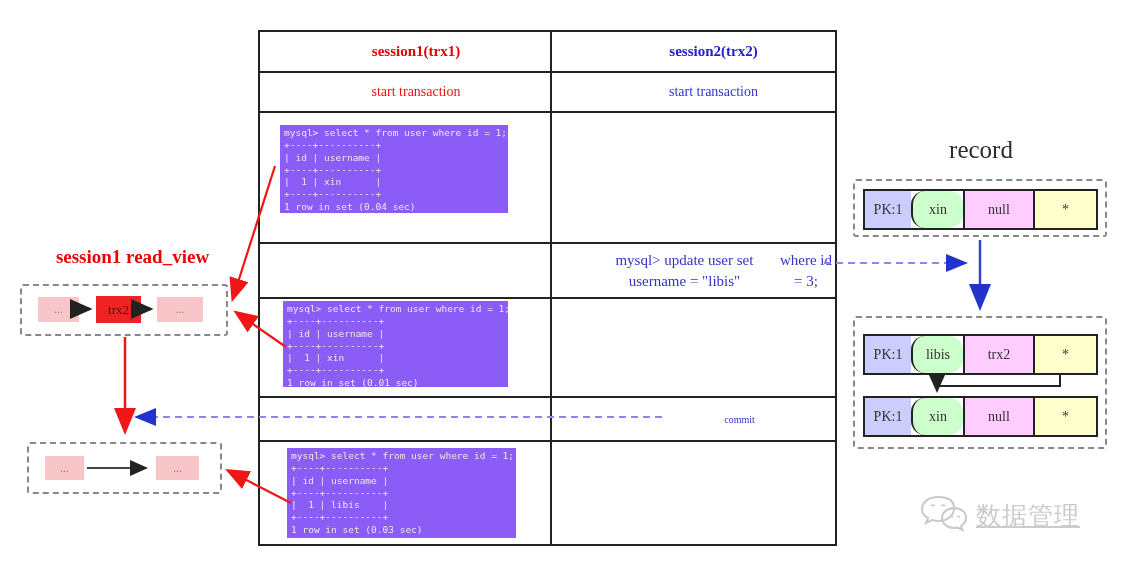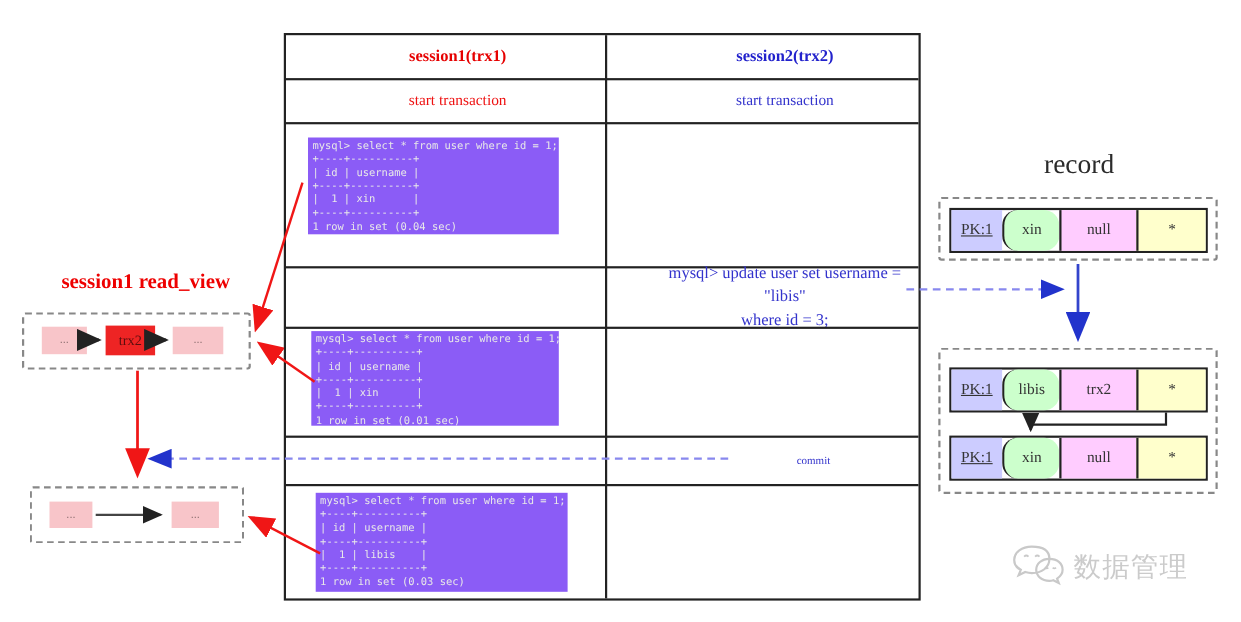--- a/index.html
+++ b/index.html
@@ -34,47 +34,47 @@
   .pinkbox { position:absolute; background:#f8c5c9; color:#8a6d6f; font-size:10px; display:flex; align-items:center; justify-content:center; font-family:"Liberation Sans", sans-serif; }
   .trxbox { position:absolute; background:#ee2424; color:#5c0e0e; font-size:13px; display:flex; align-items:center; justify-content:center; }
 
   
   .rec-title { position:absolute; left:920px; top:136px; width:122px; text-align:center; color:#2b2b2b; font-size:25px; }
   #recbox1 { left:853px; top:179px; width:254px; height:58px; }
   #recbox2 { left:853px; top:316px; width:254px; height:133px; }
   .rec-row { position:absolute; display:flex; border:2px solid #222; height:41px; }
   .rec-cell { display:flex; align-items:center; justify-content:center; font-size:14px; color:#333; border-left:2px solid #222; }
   .rec-cell:first-child { border-left:none; }
-  .w-pk { width:46px;text-decoration:underline; } .w-val { width:52px;border-radius:14px; } .w-trx { width:70px; } .w-star { width:63px; }
+  .w-pk { width:46px; } .w-val { width:52px;border-radius:14px; } .w-trx { width:70px; } .w-star { width:63px; }
   .bg-lav { background:#ccccff; } .bg-grn { background:#ccffcc; } .bg-mag { background:#ffccff; } .bg-yel { background:#ffffcc; }
 
   
   .watermark { position:absolute; left:918px; top:494px; display:flex; align-items:center; gap:6px; }
-  .wm-text { color:#cbcbcb; font-size:25px; letter-spacing:1px; text-shadow:1px 1px 0 #fff; font-family:"DejaVu Sans", sans-serif; }
+  .wm-text { color:#cbcbcb; font-size:25px; letter-spacing:1px; text-shadow:1px 1px 0 #fff; font-family:"DejaVu Sans", sans-serif;text-decoration:underline; }
 
   
   .overlay { position:absolute; left:0; top:0; width:1128px; height:565px; pointer-events:none; }
 </style>
 </head>
 <body>
 
 <div class="canvas">
 
   <div class="sess-table">
     <div class="trow" style="height:39px">
       <div class="cell c1 hdr1">session1(trx1)</div>
       <div class="cell c2 hdr2">session2(trx2)</div>
     </div>
     <div class="trow" style="height:40px">
       <div class="cell c1 red-txt">start transaction</div>
       <div class="cell c2 blue-txt">start transaction</div>
     </div>
     <div class="trow" style="height:131px"></div>
     <div class="trow" style="height:55px">
-      <div class="cell c2 upd" style="flex-direction:column">
+      <div class="cell c2 upd" style="flex-direction:row">
         <span>mysql&gt; update user set username = "libis"</span>
         <span>where id = 3;</span>
       </div>
     </div>
     <div class="trow" style="height:99px"></div>
     <div class="trow" style="height:44px">
       <div class="cell c2 blue-txt" style="font-size:10px; padding-left:52px;">commit</div>
     </div>
     <div class="trow" style="height:104px"></div>
     <div class="vdiv"></div>

